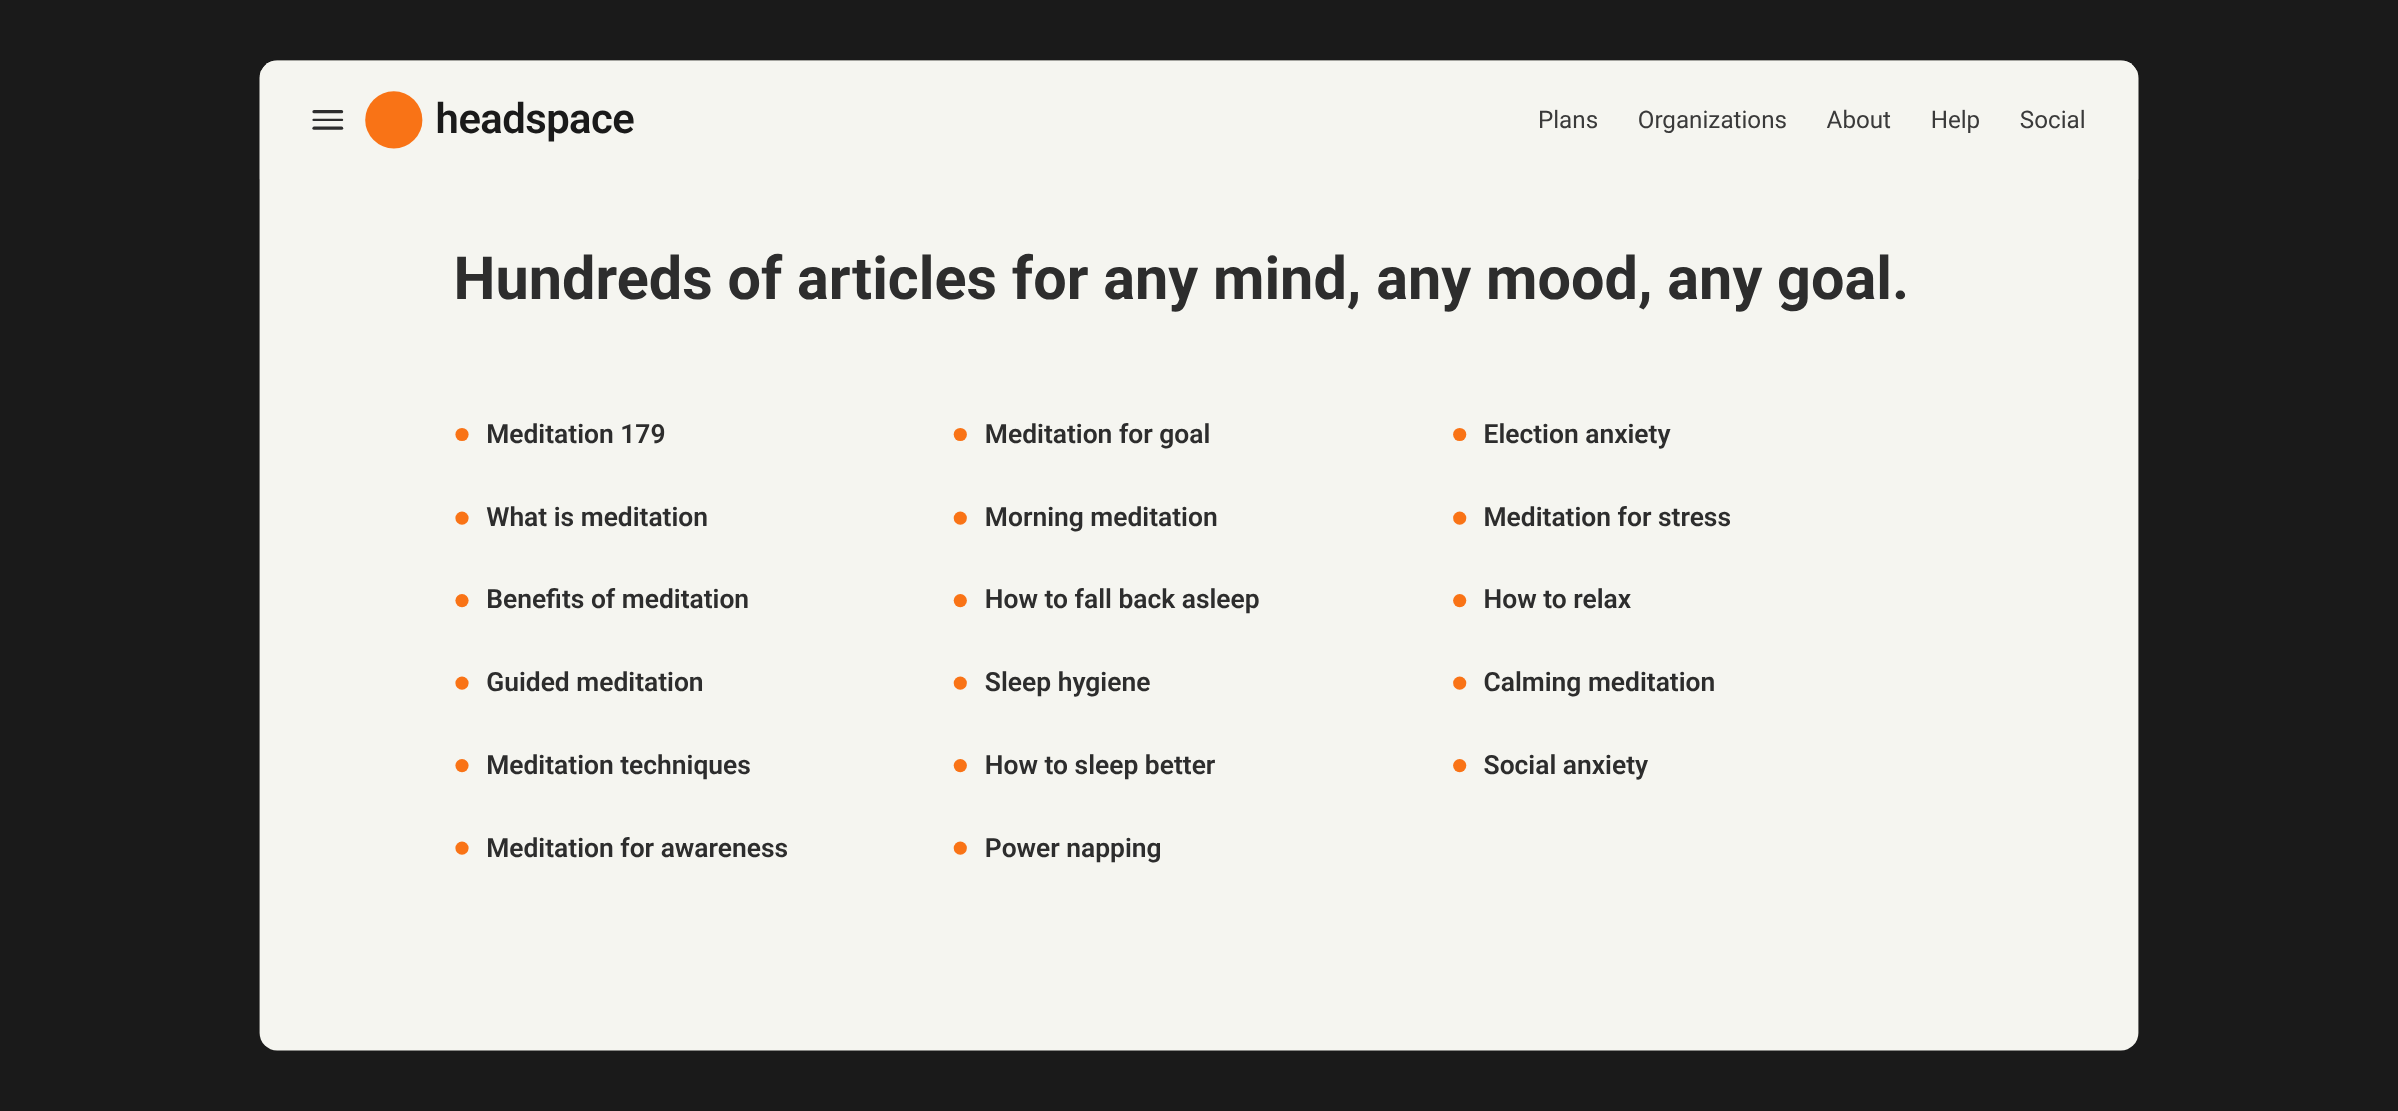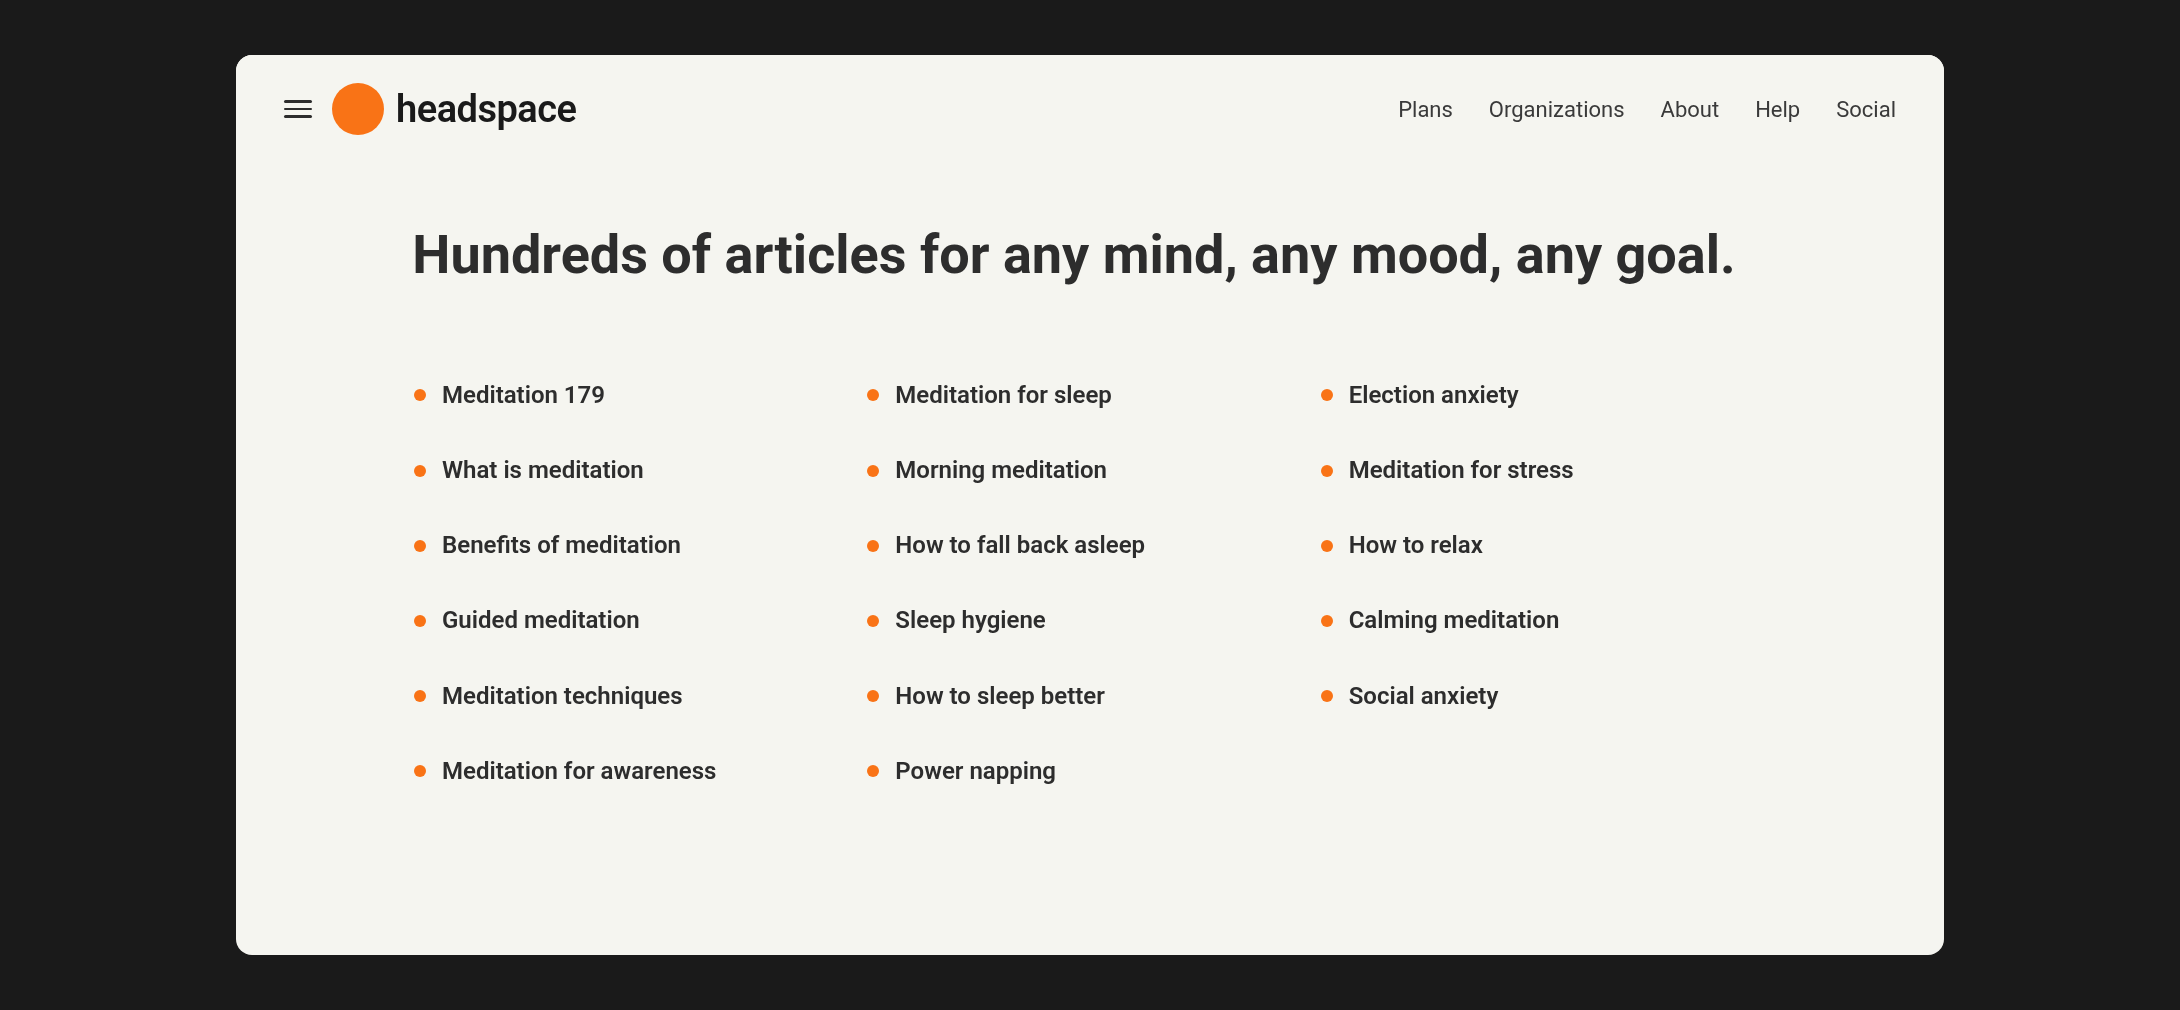--- a/index.html
+++ b/index.html
@@ -198,21 +198,21 @@
         </div>
         <div class="article-item">
           <div class="article-bullet"></div>
           <a class="article-link">Meditation for awareness</a>
         </div>
       </div>
 
       <div class="articles-column">
         <div class="article-item">
           <div class="article-bullet"></div>
-          <a class="article-link">Meditation for sleep</a>
+          <a class="article-link">Meditation for goal</a>
         </div>
         <div class="article-item">
           <div class="article-bullet"></div>
           <a class="article-link">Morning meditation</a>
         </div>
         <div class="article-item">
           <div class="article-bullet"></div>
           <a class="article-link">How to fall back asleep</a>
         </div>
         <div class="article-item">

